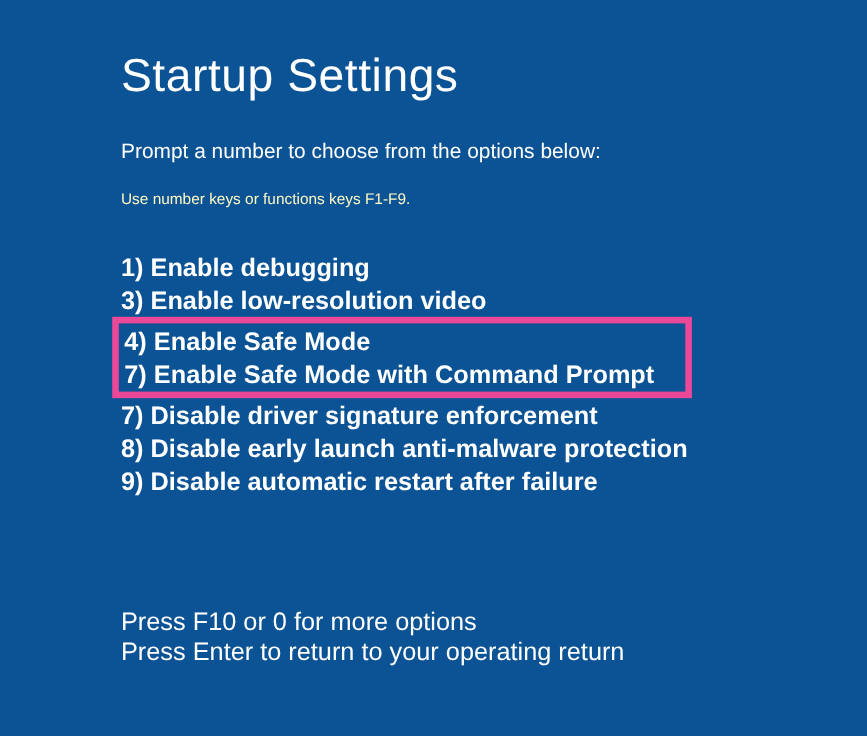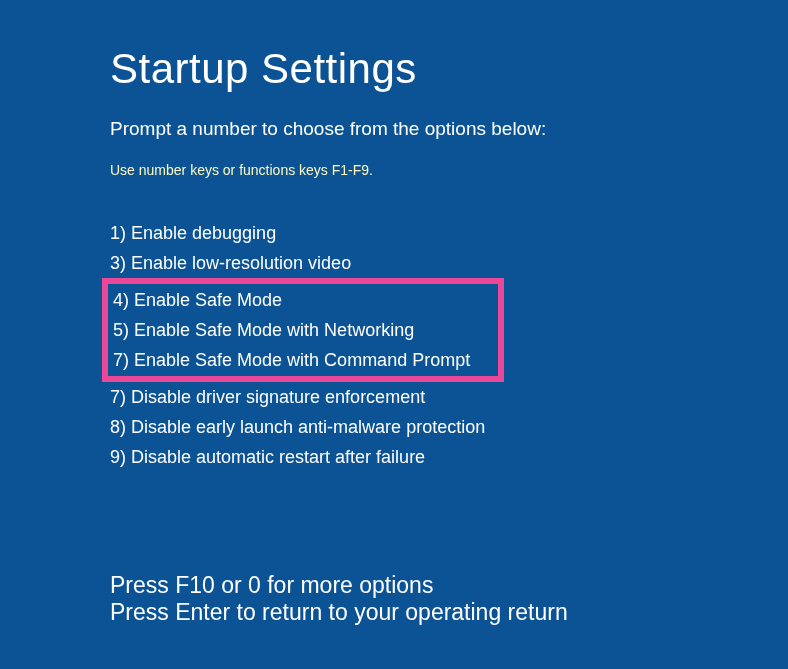--- a/index.html
+++ b/index.html
@@ -13,39 +13,39 @@
       background-color: #0b5394;
       color: #ffffff;
       font-family: 'Segoe UI', 'Segoe UI Light', Arial, sans-serif;
       overflow: hidden;
       padding: 45px 0 0 110px;
     }
     .title {
       font-size: 42px;
       font-weight: 300;
       letter-spacing: 0.5px;
-      margin-bottom: 25px;
+      margin-bottom: 35px;
     }
     .subtitle {
       font-size: 19px;
       font-weight: 300;
       margin-bottom: 22px;
     }
     .hint {
       font-size: 14px;
       font-weight: 400;
       color: #fef9c3;
       margin-bottom: 40px;
     }
     .options {
       margin-bottom: 100px;
     }
     .option-line {
-      font-size: 18px;
-      font-weight: 400;
+      font-size: 23px;
+      font-weight: 700;
       line-height: 30px;
       white-space: nowrap;
     }
     .highlight-box {
       border: 6px solid #ec4899;
       margin-left: -8px;
       padding-left: 5px;
       padding-right: 28px;
       padding-top: 1px;
       padding-bottom: 1px;
@@ -64,21 +64,20 @@
 
 <div class="subtitle">Prompt a number to choose from the options below:</div>
 
 <div class="hint">Use number keys or functions keys F1-F9.</div>
 
 <div class="options">
   <div class="option-line">1) Enable debugging</div>
   <div class="option-line">3) Enable low-resolution video</div>
   <div class="highlight-box">
     <div class="option-line">4) Enable Safe Mode</div>
-    <div class="option-line">5) Enable Safe Mode with Networking</div>
     <div class="option-line">7) Enable Safe Mode with Command Prompt</div>
   </div>
   <div class="option-line">7) Disable driver signature enforcement</div>
   <div class="option-line">8) Disable early launch anti-malware protection</div>
   <div class="option-line">9) Disable automatic restart after failure</div>
 </div>
 
 <div class="footer">
   <div>Press F10 or 0 for more options</div>
   <div>Press Enter to return to your operating return</div>

